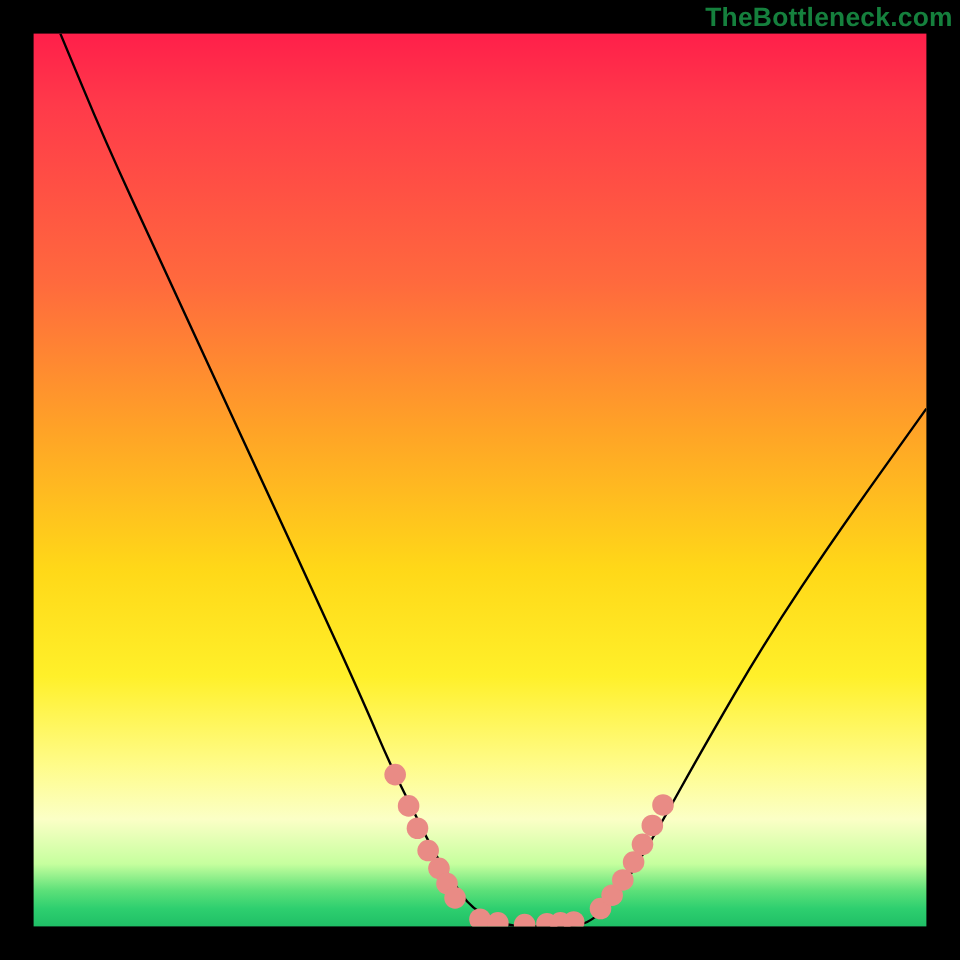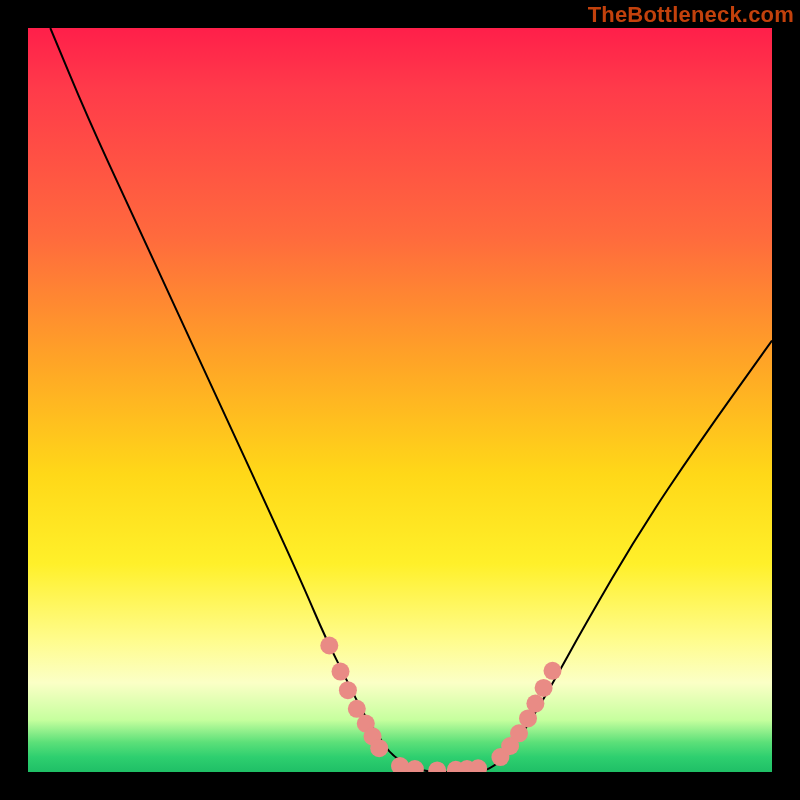--- a/index.html
+++ b/index.html
@@ -41,21 +41,21 @@
       #2ecf6f 98%,
       #1fbf66 100%
     );
   }
   .watermark {
     position: absolute;
     right: 6px;
     top: 2px;
     font-size: 22px;
     font-weight: 600;
-    color: #c2410c;
+    color: #15803d;
     letter-spacing: 0.2px;
   }
   svg.curve {
     position: absolute;
     left: 28px;
     top: 28px;
     width: 744px;
     height: 744px;
   }
 </style>

